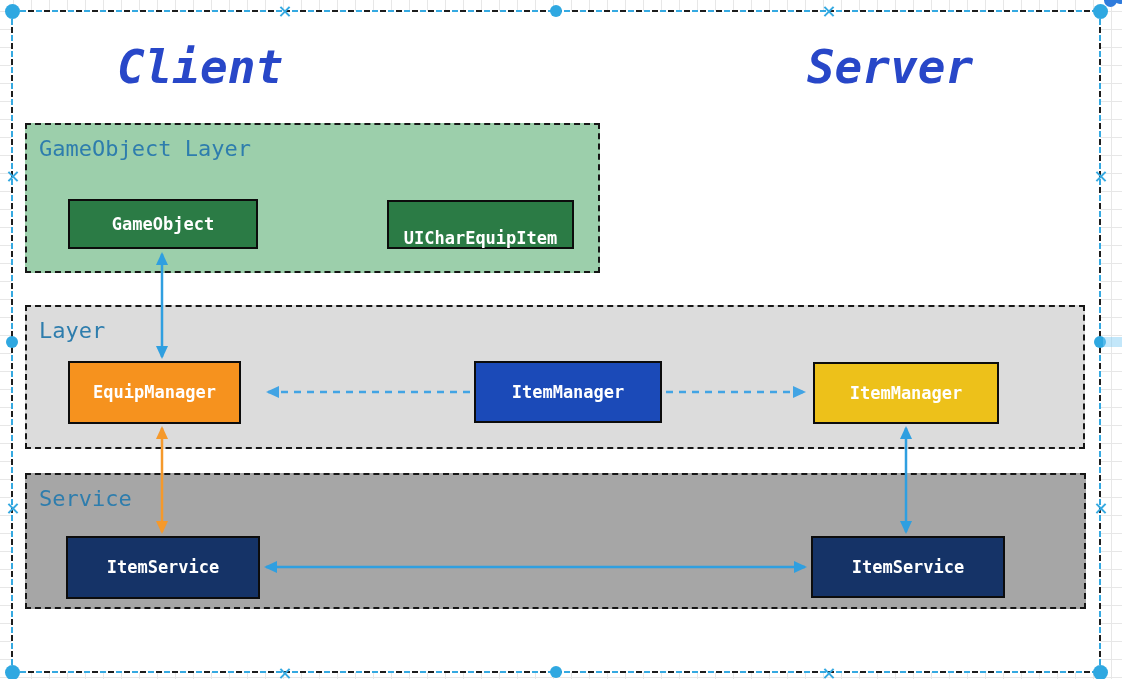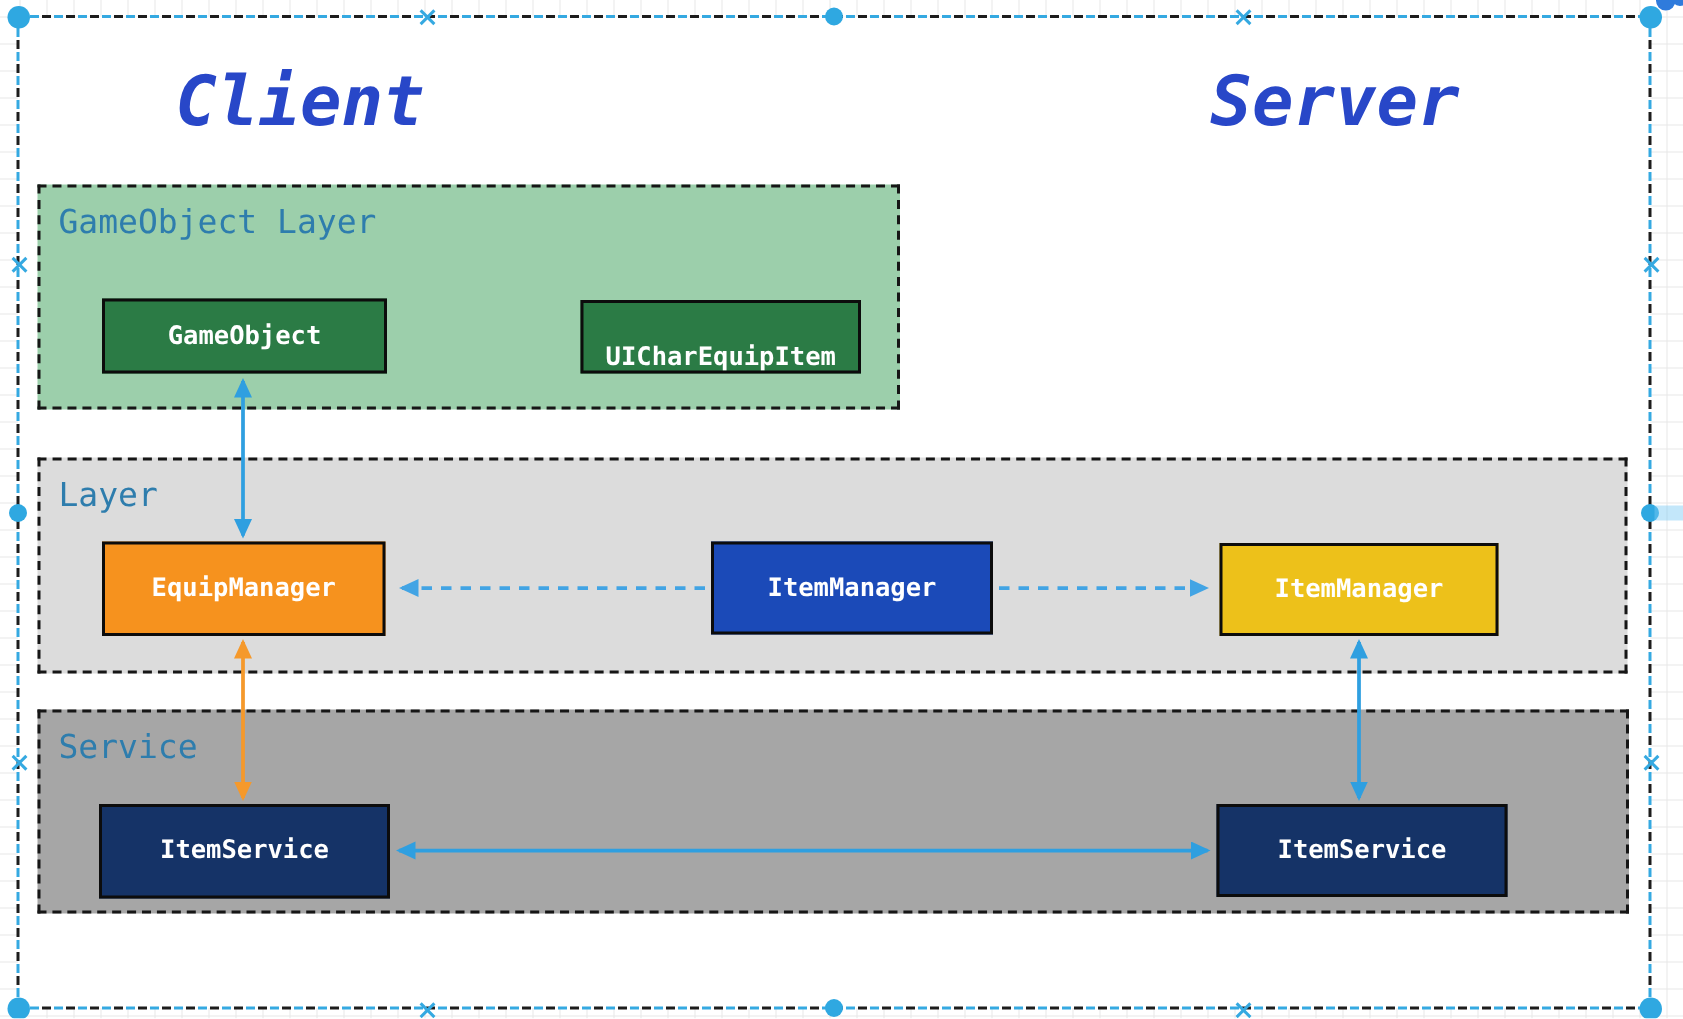--- a/index.html
+++ b/index.html
@@ -34,21 +34,21 @@
   .layer-manager{left:25px;top:305px;width:1060px;height:144px;background:#dcdcdc;}
   .layer-service{left:25px;top:473px;width:1061px;height:136px;background:#a6a6a6;}
   .layer-label{position:absolute;left:12px;top:11px;font-size:22px;font-weight:400;color:#2e7dad;line-height:1.2;}
 
   
   .node{position:absolute;display:flex;align-items:center;justify-content:center;
     border:2px solid #0c0c0c;box-sizing:border-box;color:#ffffff;
     font-size:17px;font-weight:600;line-height:1;}
   .n-uicharequip{left:68px;top:199px;width:190px;height:50px;background:#2b7b45;}
   .n-uicharequipitem{left:387px;top:200px;width:187px;height:49px;background:#2b7b45;align-items:flex-end;}
-  .n-equipmanager{left:68px;top:361px;width:189px;height:63px;background:#f6921e;}
+  .n-equipmanager{left:68px;top:361px;width:173px;height:63px;background:#f6921e;}
   .n-itemmanager-c{left:474px;top:361px;width:188px;height:62px;background:#1b4ab8;}
   .n-itemmanager-s{left:813px;top:362px;width:186px;height:62px;background:#edc11a;}
   .n-itemservice-c{left:66px;top:536px;width:194px;height:63px;background:#153367;}
   .n-itemservice-s{left:811px;top:536px;width:194px;height:62px;background:#153367;}
 
   .arrow-layer{position:absolute;left:0;top:0;width:1122px;height:679px;pointer-events:none;}
 
   
   .handle{position:absolute;border-radius:50%;background:#2fa8e1;}
   .handle.big{width:15px;height:15px;margin:-7px 0 0 -7px;}

